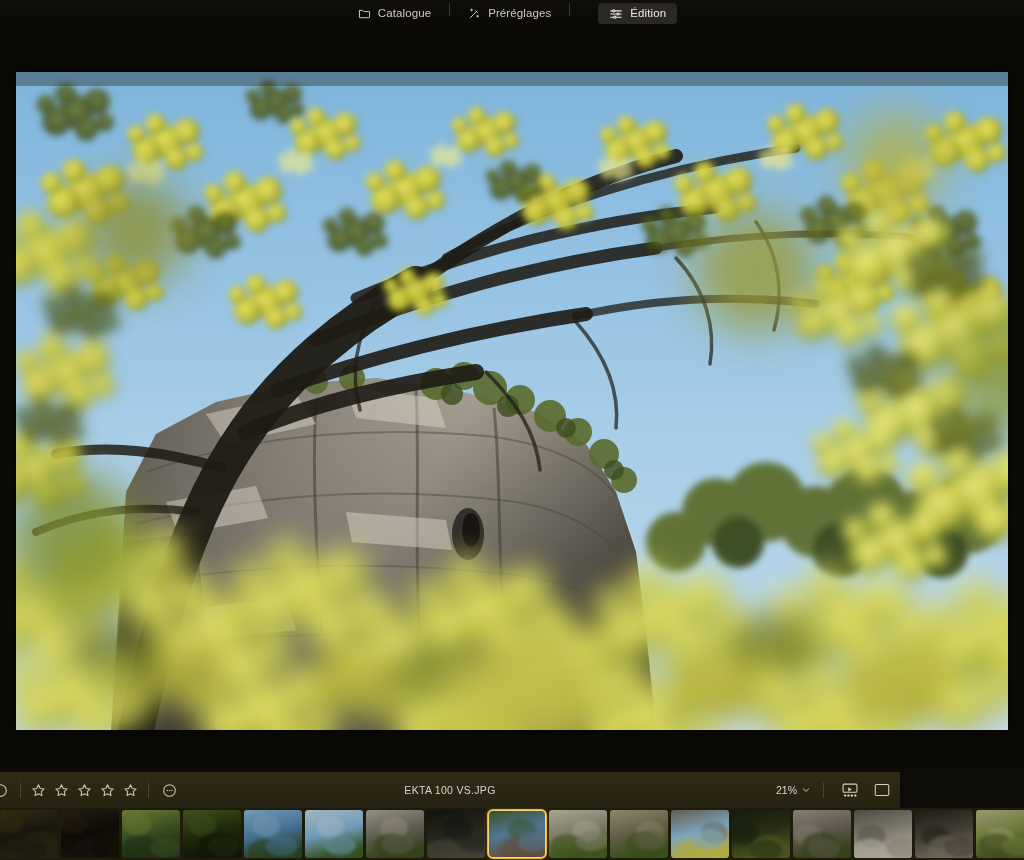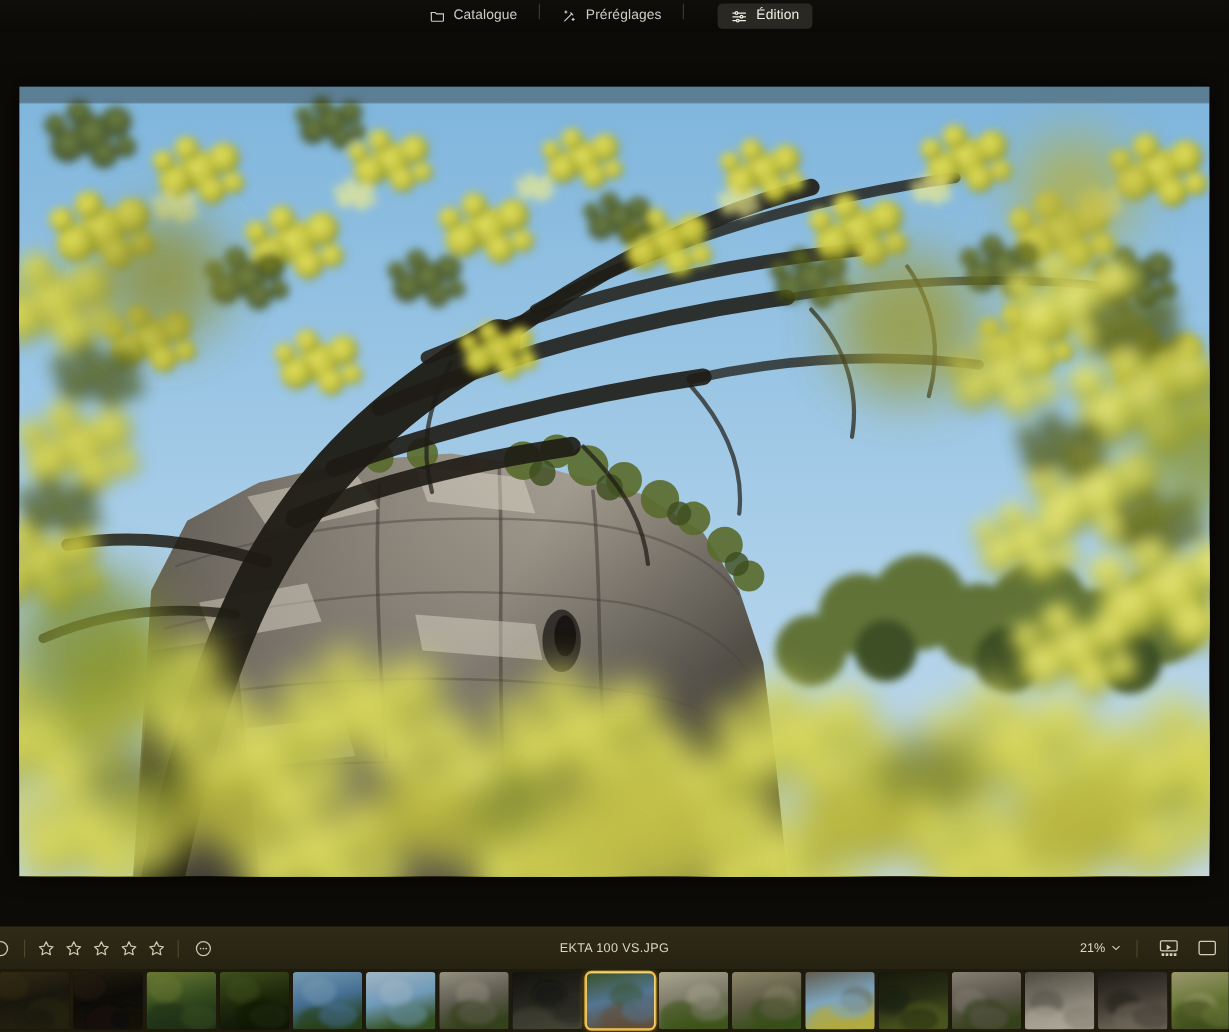--- a/index.html
+++ b/index.html
@@ -84,21 +84,21 @@
     overflow: hidden;
     background: #2a3f55;
     box-shadow: 0 0 18px rgba(0,0,0,.8);
   }
   .photo svg { display: block; width: 100%; height: 100%; }
 
   
   .bottombar {
     position: absolute;
     left: 0; top: 772px;
-    width: 1024px;
+    width: 900px;
     height: 36px;
     background: linear-gradient(180deg, #302b16 0%, #2a2614 55%, #262212 100%);
     display: flex;
     align-items: center;
     z-index: 30;
   }
   .bb-left {
     position: absolute;
     left: 0; top: 0;
     height: 36px;

